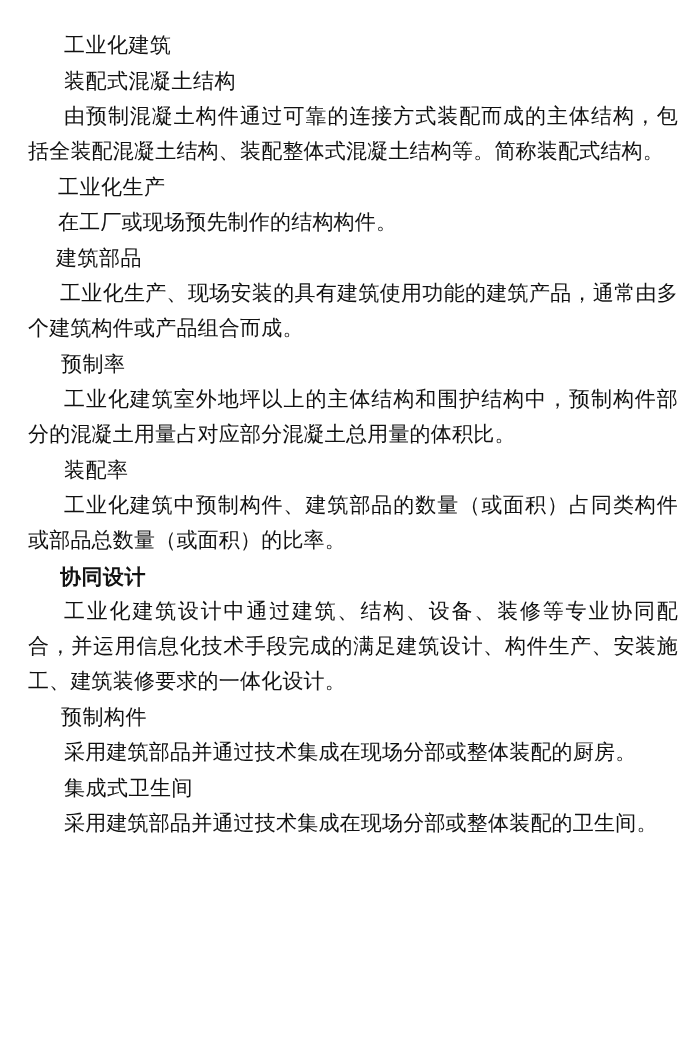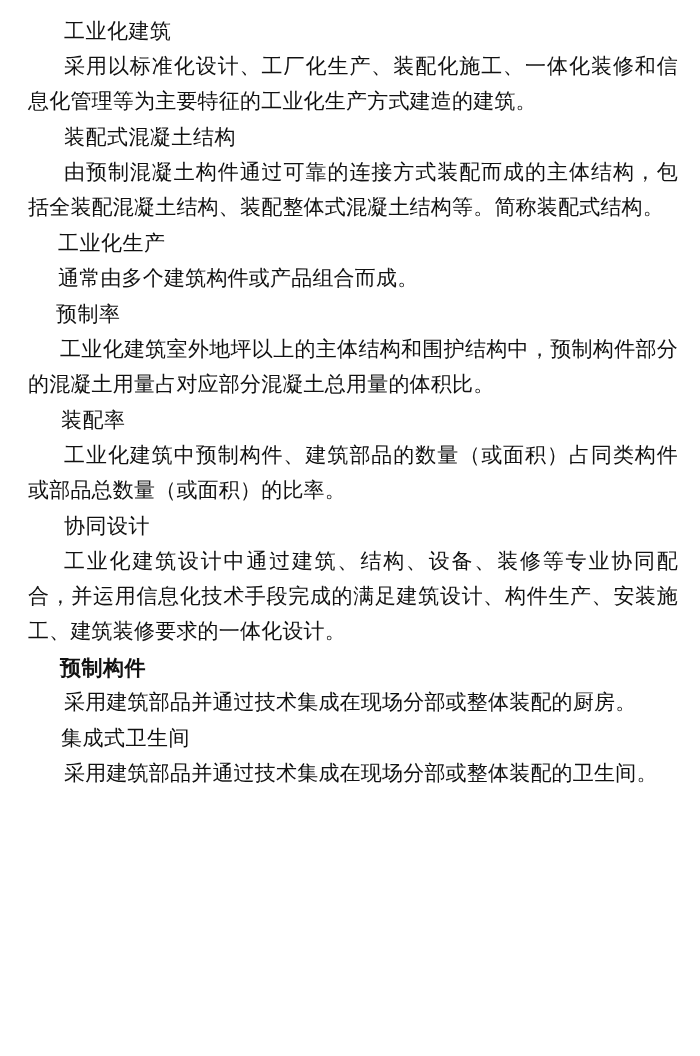--- a/index.html
+++ b/index.html
@@ -11,21 +11,21 @@
     width: 700px;
     height: 1056px;
     font-family: "DejaVu Serif", "Liberation Serif", serif;
     color: #111111;
     overflow: hidden;
   }
   .page {
     width: 700px;
     height: 888px;
     box-sizing: border-box;
-    padding: 14px 22px 0 28px;
+    padding: 28px 22px 0 28px;
     position: relative;
   }
   .entry {
     margin: 0 0 1px 0;
   }
   .term {
     font-size: 21px;
     line-height: 35px;
     letter-spacing: 0.5px;
     text-indent: 36px;
@@ -54,33 +54,36 @@
   .entry:nth-child(3) .definition { text-indent: 30px; }
   .entry:nth-child(4) .definition { text-indent: 32px; }
 </style>
 </head>
 <body>
 
 <div class="page">
 
   <div class="entry">
     <p class="term">工业化建筑</p>
-    <p class="definition">采用以标准化设计、工厂化生产、装配化施工、一体化装修和信息化管理等为主要特征的工业化生产方式建造的建筑。</p>
   </div>
 
   <div class="entry">
     <p class="term">装配式混凝土结构</p>
     <p class="definition">由预制混凝土构件通过可靠的连接方式装配而成的主体结构，包括全装配混凝土结构、装配整体式混凝土结构等。简称装配式结构。</p>
   </div>
 
   <div class="entry">
     <p class="term">工业化生产</p>
-    <p class="definition">通常由多个建筑构件或产品组合而成。</p>
+    <p class="definition">在工厂或现场预先制作的结构构件。</p>
   </div>
 
+  <div class="entry">
+    <p class="term">建筑部品</p>
+    <p class="definition">工业化生产、现场安装的具有建筑使用功能的建筑产品，通常由多个建筑构件或产品组合而成。</p>
+  </div>
 
   <div class="entry">
     <p class="term">预制率</p>
     <p class="definition">工业化建筑室外地坪以上的主体结构和围护结构中，预制构件部分的混凝土用量占对应部分混凝土总用量的体积比。</p>
   </div>
 
   <div class="entry">
     <p class="term">装配率</p>
     <p class="definition">工业化建筑中预制构件、建筑部品的数量（或面积）占同类构件或部品总数量（或面积）的比率。</p>
   </div>

